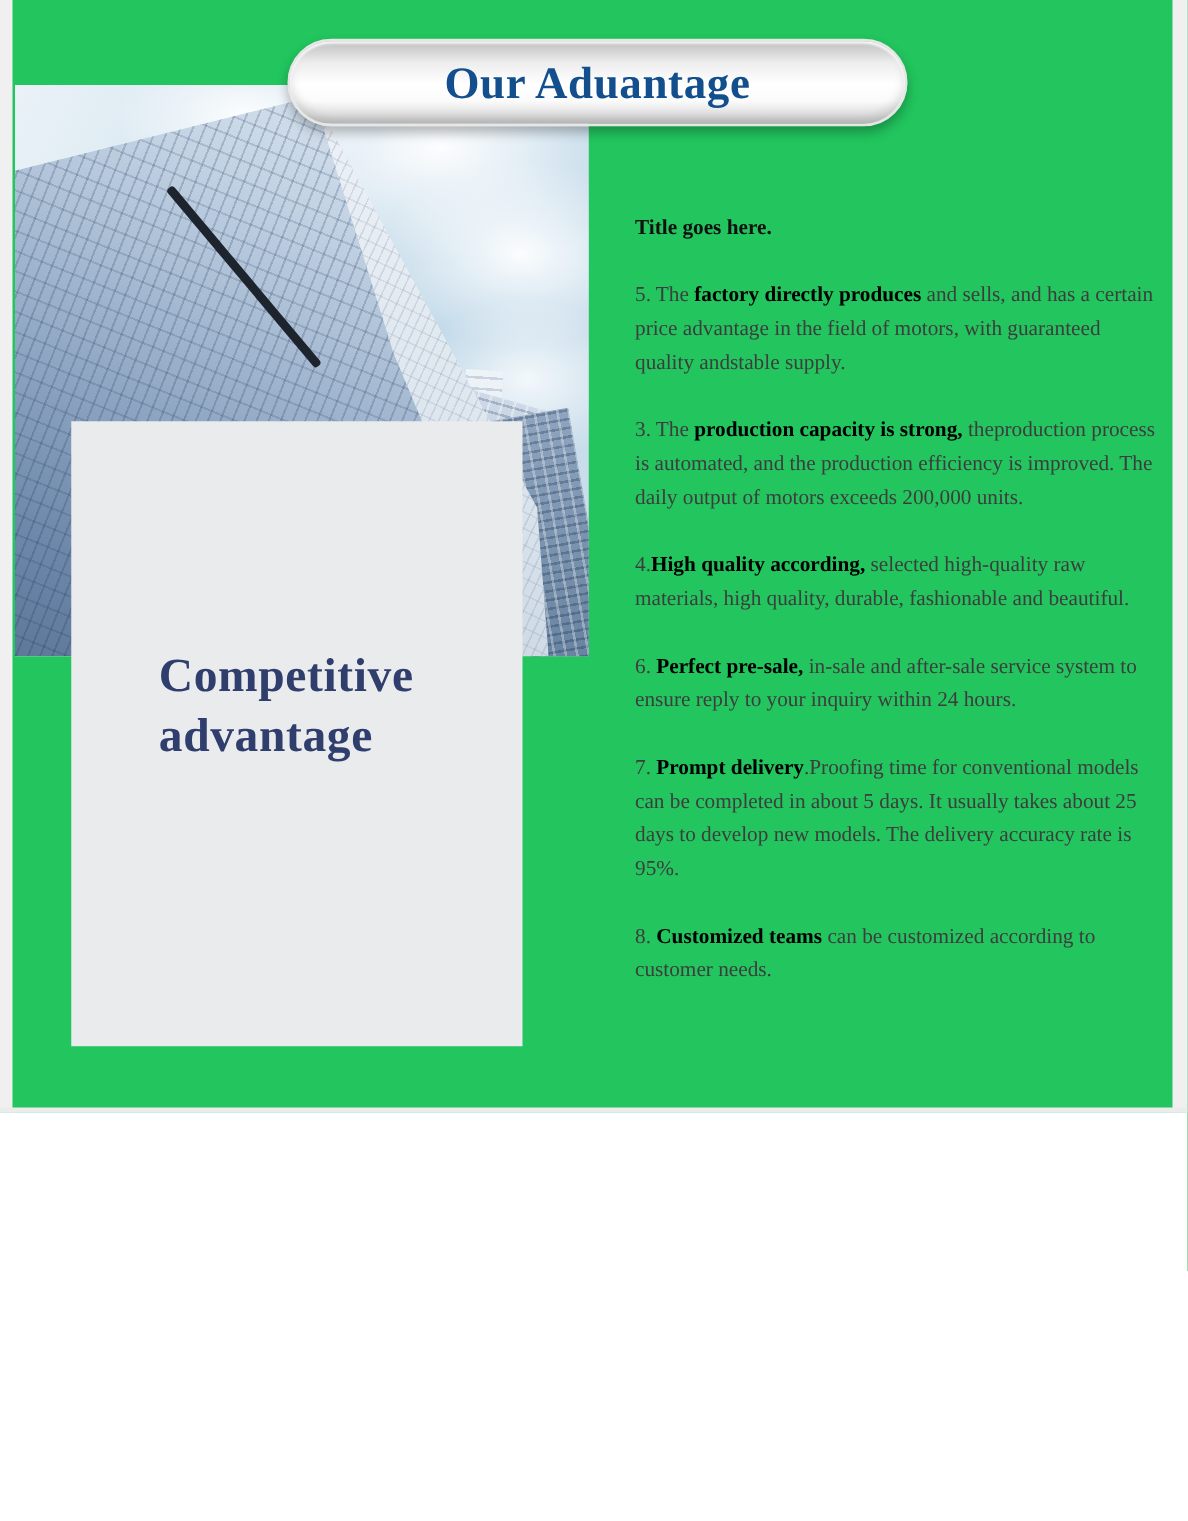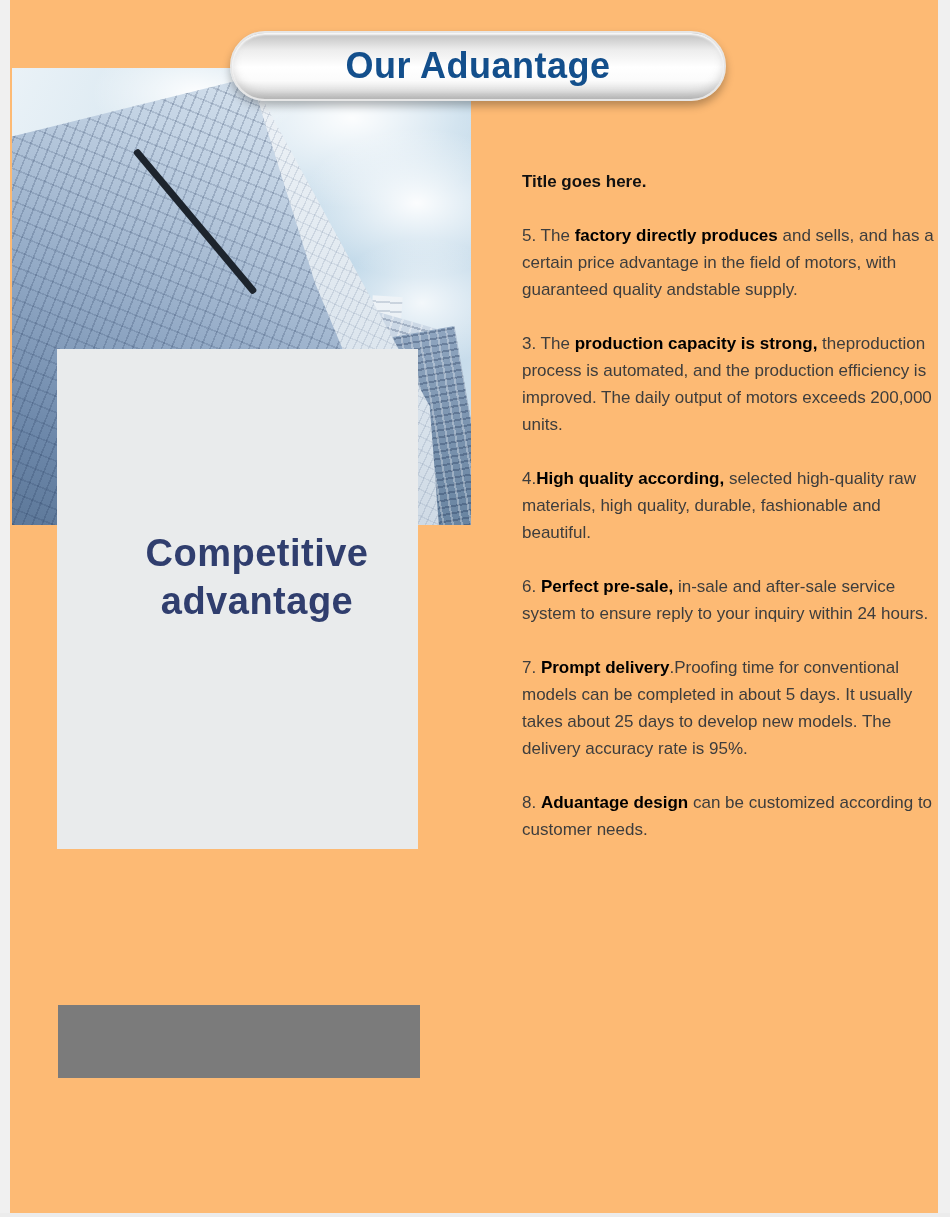--- a/index.html
+++ b/index.html
@@ -1,16 +1,16 @@
 <!DOCTYPE html>
 <html><head>
 <meta charset="utf-8">
 <style>
   html,body{margin:0;padding:0;background:#ffffff;font-family:"Liberation Sans",sans-serif;}
-  #page{position:relative;width:950px;height:1217px;background:#fdba74;overflow:hidden;}
+  #page{position:relative;width:950px;height:890px;background:#22c55e;overflow:hidden;font-family:Liberation Serif, serif;}
 
   
   .edge-left{position:absolute;left:0;top:0;width:10px;height:100%;background:#f0f0f0;z-index:9;}
   .edge-right{position:absolute;right:0;top:0;width:12px;height:100%;background:#f0f0f0;z-index:9;}
   .edge-bottom{position:absolute;left:0;bottom:0;width:100%;height:4px;background:#ececec;z-index:9;}
 
   
   .banner{position:absolute;left:230px;top:31px;width:492px;height:66px;border-radius:36px;z-index:6;
     background:linear-gradient(180deg,#bfbfbf 0%,#ededed 26%,#ffffff 52%,#fbfbfb 72%,#e2e2e2 88%,#c6c6c6 100%);
     border:2px solid #e6e6e6;
@@ -48,36 +48,36 @@
   .tower-c{left:398px;top:262px;width:64px;height:220px;transform:rotate(-10deg);
     background:
       repeating-linear-gradient(90deg,rgba(255,255,255,.3) 0 2px,rgba(255,255,255,0) 2px 9px),
       repeating-linear-gradient(0deg,rgba(25,45,80,.3) 0 2px,rgba(255,255,255,0) 2px 7px),
       linear-gradient(180deg,#8fa5bf,#64809d);}
   .tower-d{left:352px;top:228px;width:30px;height:250px;transform:rotate(4deg);
     background:repeating-linear-gradient(0deg,rgba(120,140,165,.3) 0 2px,rgba(255,255,255,0) 2px 9px),
     linear-gradient(180deg,#eef3f7,#d3dee8);}
 
   
-  .comp-box{position:absolute;left:57px;top:349px;width:361px;height:500px;background:#e9ebec;z-index:3;text-align:center;}
+  .comp-box{position:absolute;left:57px;top:337px;width:361px;height:500px;background:#e9ebec;z-index:3;}
   .comp-caption{position:absolute;left:70px;top:180px;width:260px;font-size:38px;font-weight:bold;
     color:#303e6e;line-height:48px;letter-spacing:.5px;}
 
   
   .logo-row{position:absolute;left:62px;top:880px;width:360px;height:78px;z-index:2;display:flex;align-items:center;}
   .logo-mark{width:128px;height:72px;flex:0 0 auto;}
   .logo-word{margin-left:22px;font-size:39px;color:#4a4a4a;letter-spacing:2.5px;white-space:nowrap;}
   .logo-word .w-bold{font-weight:bold;}
   .logo-word .w-rest{font-weight:normal;}
 
   
   .gray-bar{position:absolute;left:58px;top:1005px;width:362px;height:73px;background:#7b7b7b;z-index:2;}
 
   
-  .adv-col{position:absolute;left:522px;top:168px;width:420px;z-index:2;
+  .adv-col{position:absolute;left:508px;top:168px;width:420px;z-index:2;
     font-size:17px;line-height:27px;color:#3d3d3d;}
   .adv-title{font-weight:bold;color:#111111;margin:0;}
   .adv-col p{margin:0 0 27px 0;}
   .adv-col p:last-child{margin-bottom:0;}
   .adv-col b{color:#000000;}
 </style>
 </head>
 <body>
 
 <div id="page">
@@ -111,17 +111,17 @@
   <div class="gray-bar"></div>
 
   <div class="adv-col">
     <p class="adv-title">Title goes here.</p>
     <div>
         <p><span>5. The </span><b>factory directly produces</b><span> and sells, and has a certain price advantage in the field of motors, with guaranteed quality andstable supply.</span></p>
         <p><span>3. The </span><b>production capacity is strong,</b><span> theproduction process is automated, and the production efficiency is improved. The daily output of motors exceeds 200,000 units.</span></p>
         <p><span>4.</span><b>High quality according,</b><span> selected high-quality raw materials, high quality, durable, fashionable and beautiful.</span></p>
         <p><span>6. </span><b>Perfect pre-sale,</b><span> in-sale and after-sale service system to ensure reply to your inquiry within 24 hours.</span></p>
         <p><span>7. </span><b>Prompt delivery</b><span>.Proofing time for conventional models can be completed in about 5 days. It usually takes about 25 days to develop new models. The delivery accuracy rate is 95%.</span></p>
-        <p><span>8. </span><b>Aduantage design</b><span> can be customized according to customer needs.</span></p>
+        <p><span>8. </span><b>Customized teams</b><span> can be customized according to customer needs.</span></p>
       </div>
   </div>
 
 </div>
 
 </body></html>

